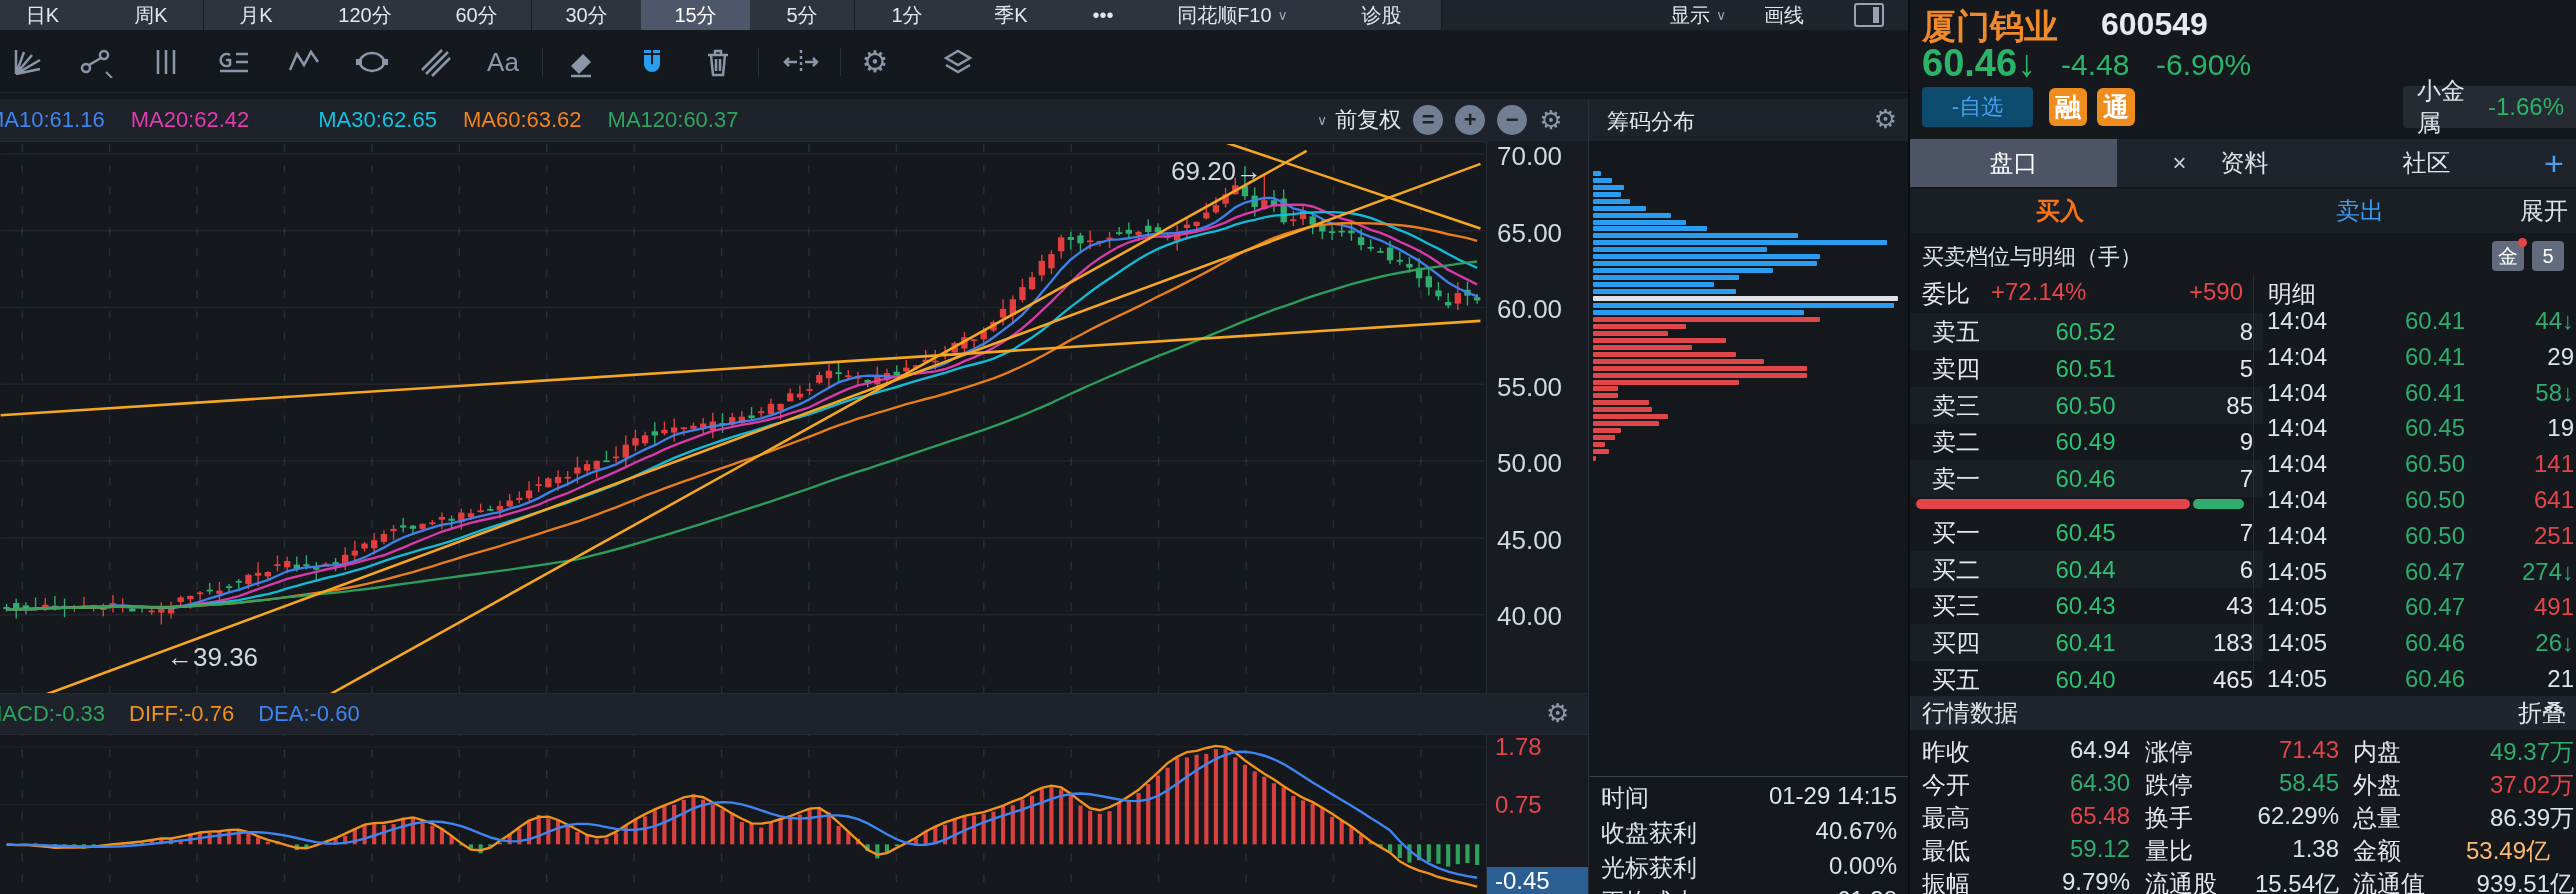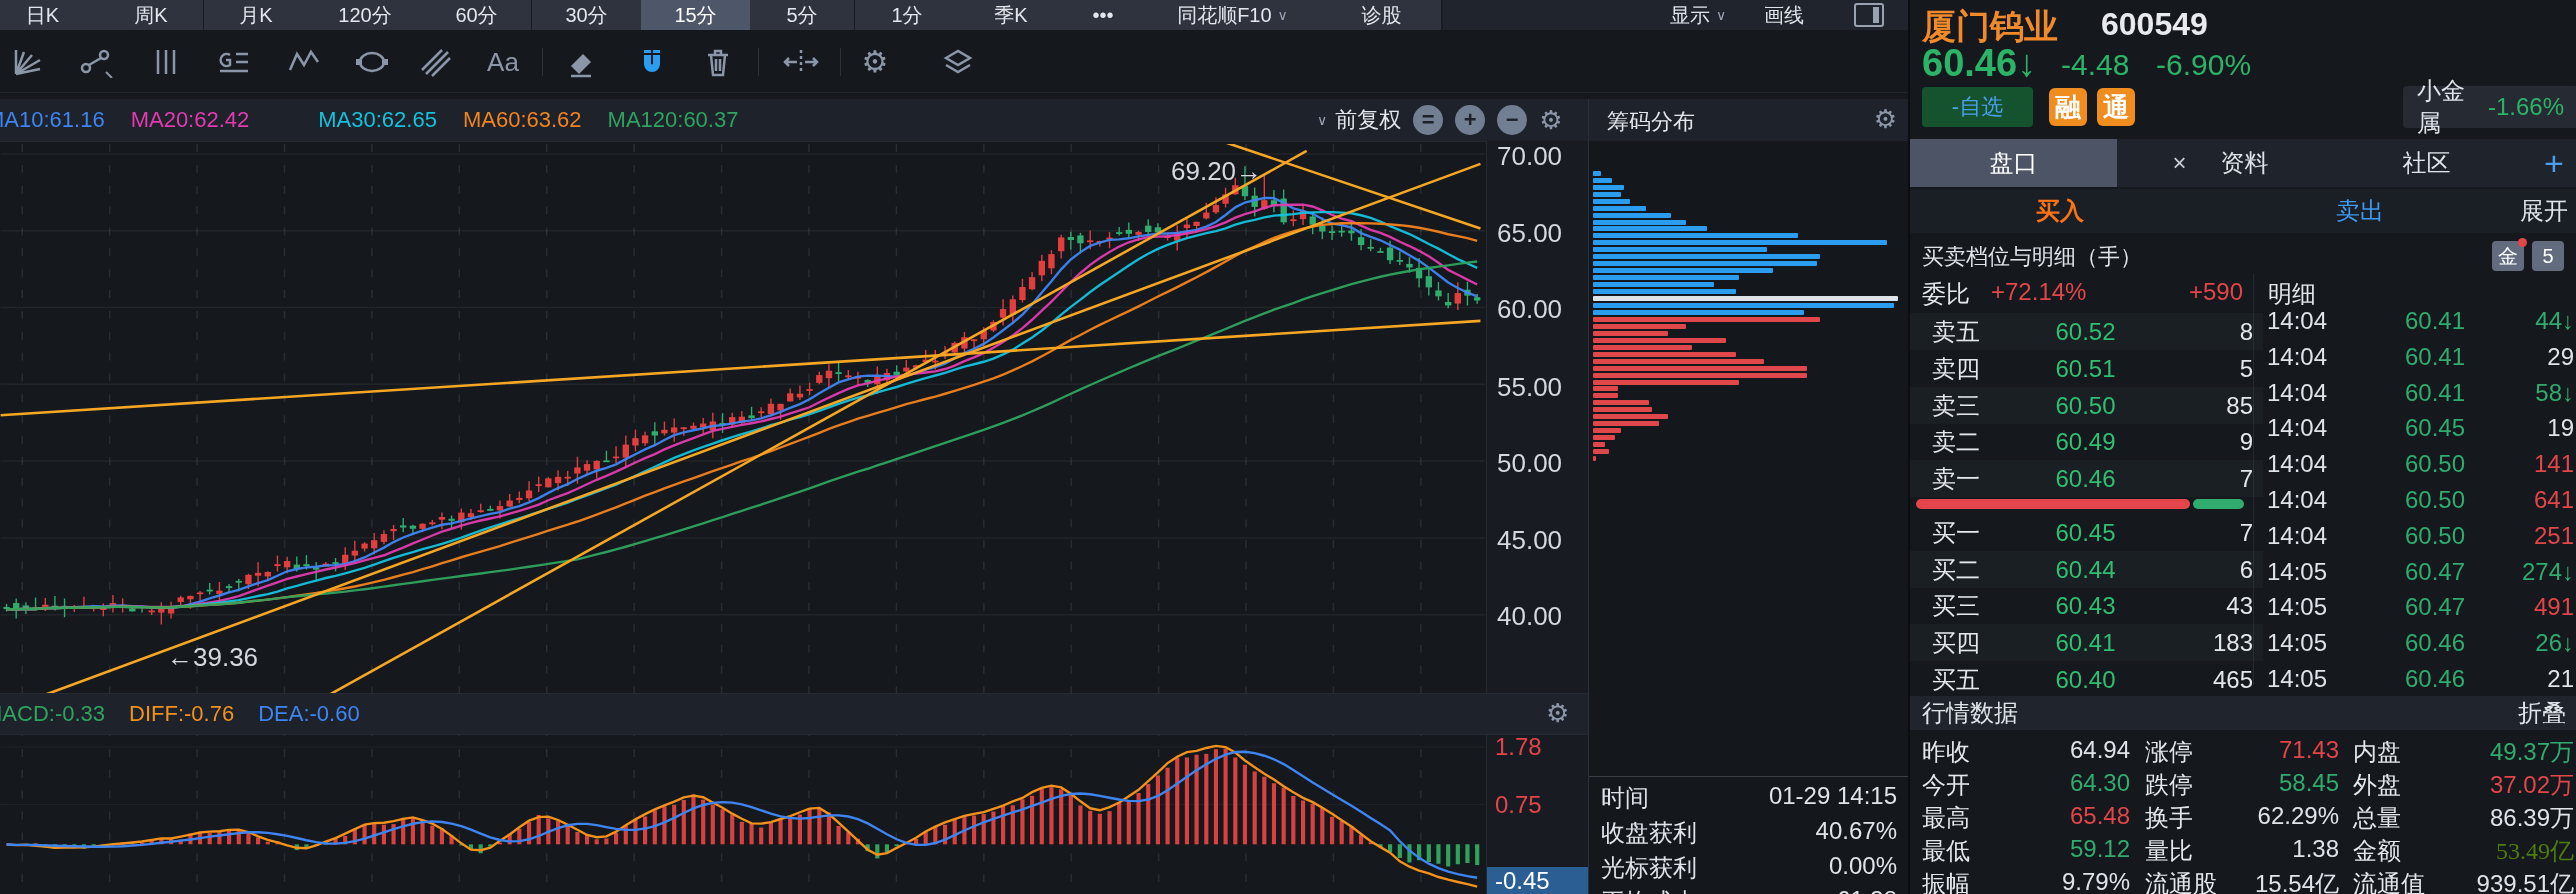--- a/index.html
+++ b/index.html
@@ -41,21 +41,21 @@
   .chipbar{position:absolute;height:5px;border-radius:1px;}
   #chipDivider{position:absolute;left:0;top:635px;width:320px;height:1px;background:#3a3f48;}
   .chipStat{position:absolute;left:12px;right:12px;height:30px;font-size:24px;color:#dfe3ea;display:flex;justify-content:space-between;}
   
   #quote{left:1908px;top:0;width:668px;height:894px;background:#15181d;border-left:2px solid #0b0d10;}
   .qname{font-size:34px;font-weight:bold;color:#f08a2a;}
   .qcode{font-size:32px;font-weight:bold;color:#e8eaee;}
   .gtxt{color:#2bb368;}
   .badge{width:38px;height:38px;border-radius:6px;background:#ef8d1f;color:#fff;font-size:26px;font-weight:bold;
          display:flex;align-items:center;justify-content:center;cursor:pointer;}
-  #selfBtn{width:111px;height:40px;border-radius:4px;background:#14532d;color:#4aa0ee;font-size:22px;
+  #selfBtn{width:111px;height:40px;border-radius:4px;background:#0c4a6e;color:#4aa0ee;font-size:22px;
            display:flex;align-items:center;justify-content:center;cursor:pointer;}
   #sectorChip{height:42px;border-radius:4px;background:#262a33;font-size:24px;display:flex;align-items:center;
               padding:0 14px;gap:16px;cursor:pointer;}
   .qtab{position:absolute;top:0;height:48px;background:#1f232b;border-right:2px solid #0c0e12;display:flex;
         align-items:center;justify-content:center;font-size:24px;color:#dfe3ea;cursor:pointer;}
   .qtab.active{background:#4c5466;color:#fff;}
   .subtab{position:absolute;top:0;height:44px;display:flex;align-items:center;justify-content:center;font-size:24px;
           border-right:1px solid #262b33;cursor:pointer;background:#1a1e25;}
   .lvRow{position:absolute;left:0;width:343px;height:37px;display:flex;align-items:center;font-size:24px;padding-left:10px;}
   .lvRow.alt{background:rgba(70,95,90,0.10);}
@@ -1009,21 +1009,21 @@
           <span class="mVal" style="left: 318px; width: 111px; color: rgb(223, 227, 234);">62.29%</span>
     <span class="mLabel" style="left:443px;">总量</span>
           <span class="mVal" style="left: 525px; width: 139px; color: rgb(223, 227, 234);">86.39万</span>
   </div>
         <div class="mRow" style="top: 835px;">
     <span class="mLabel" style="left:12px;">最低</span>
           <span class="mVal" style="left: 91px; width: 129px; color: rgb(47, 172, 110);">59.12</span>
     <span class="mLabel" style="left:235px;">量比</span>
           <span class="mVal" style="left: 318px; width: 111px; color: rgb(223, 227, 234);">1.38</span>
     <span class="mLabel" style="left:443px;">金额</span>
-          <span class="mVal" style="left: 525px; width: 139px; color: #4d7c0f; font-family: Liberation Serif, serif;">53.49亿</span>
+          <span class="mVal" style="left: 501px; width: 139px; color: #fdba74;">53.49亿</span>
   </div>
         <div class="mRow" style="top: 868px;">
     <span class="mLabel" style="left:12px;">振幅</span>
           <span class="mVal" style="left: 91px; width: 129px; color: rgb(223, 227, 234);">9.79%</span>
     <span class="mLabel" style="left:235px;">流通股</span>
           <span class="mVal" style="left: 318px; width: 111px; color: rgb(223, 227, 234);">15.54亿</span>
     <span class="mLabel" style="left:443px;">流通值</span>
           <span class="mVal" style="left: 525px; width: 139px; color: rgb(223, 227, 234);">939.51亿</span>
   </div>
       </div>

